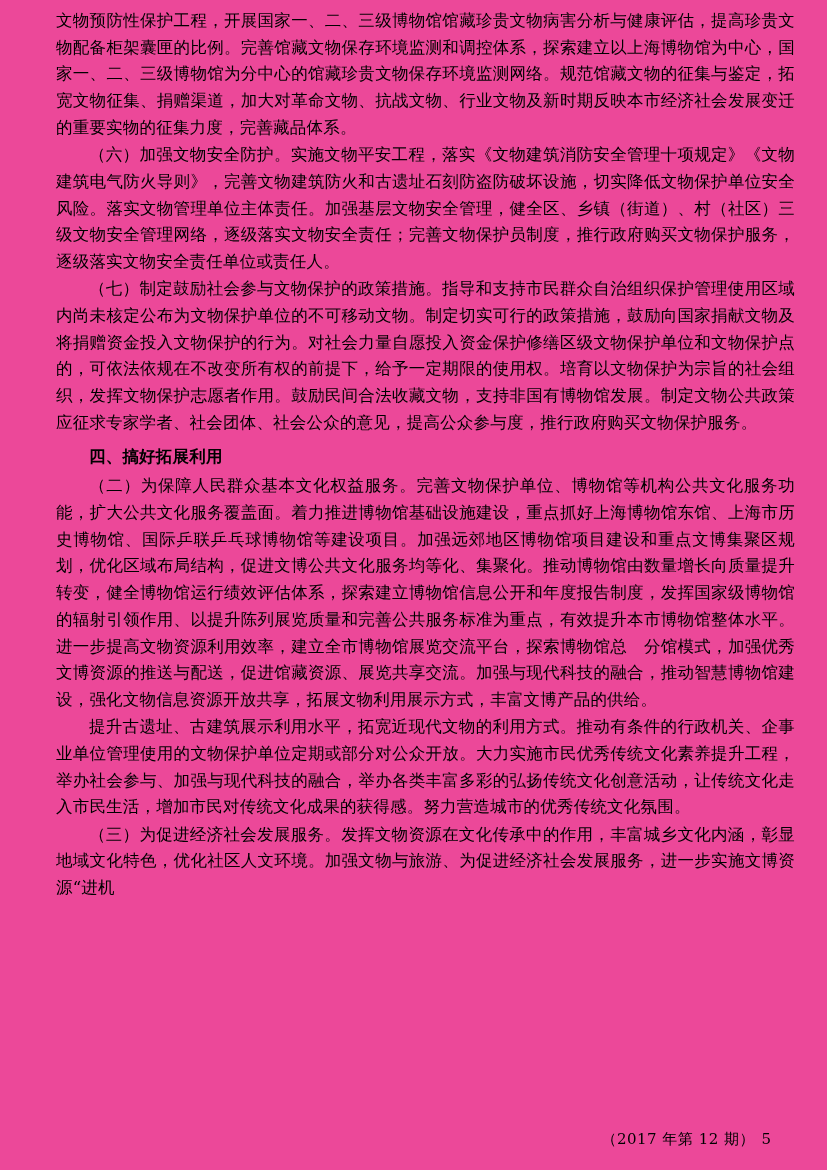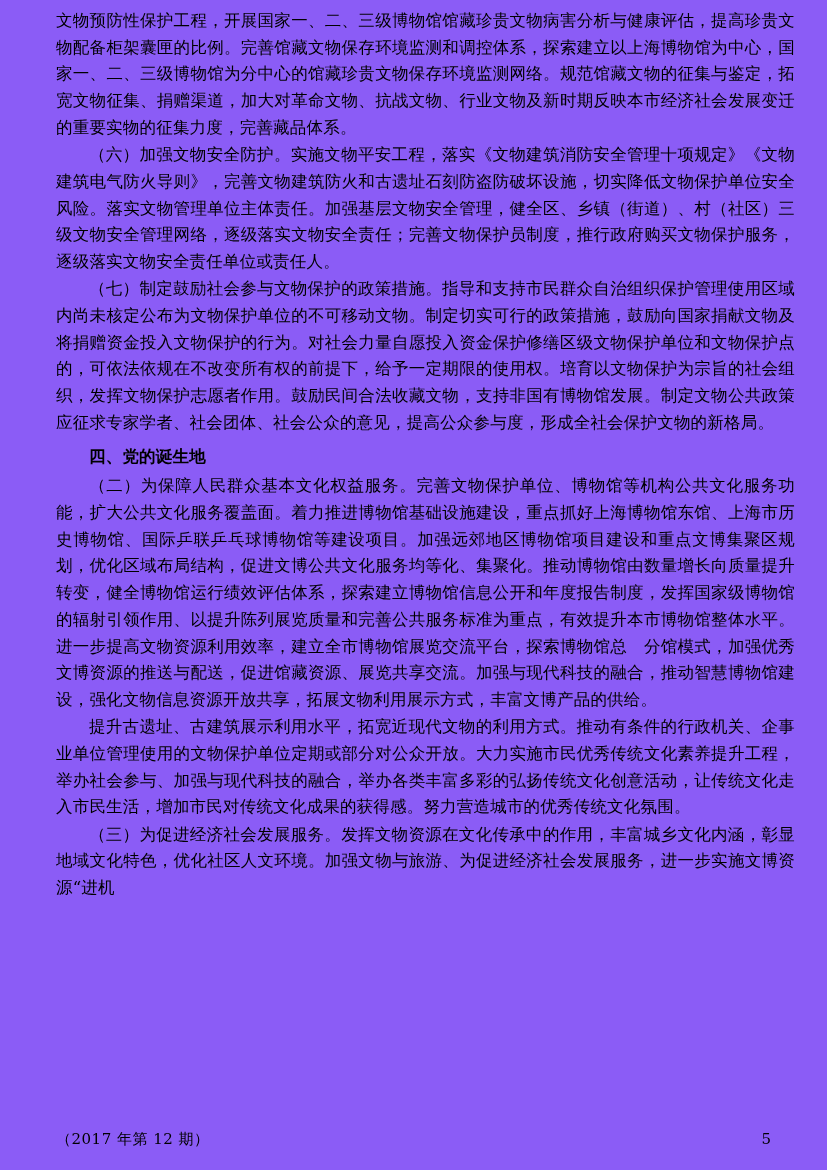--- a/index.html
+++ b/index.html
@@ -4,21 +4,21 @@
 <style>
   html, body {
     margin: 0;
     padding: 0;
     background: #ffffff;
   }
   .page {
     position: relative;
     width: 827px;
     height: 1170px;
-    background: #8b5cf6;
+    background: #ec4899;
     box-sizing: border-box;
     padding: 8px 32px 0 56px;
     font-family: "DejaVu Serif", "Liberation Serif", serif;
     color: #000000;
     overflow: hidden;
   }
   .body-text {
     font-size: 16.5px;
     line-height: 1.62;
     text-align: justify;
@@ -44,39 +44,39 @@
     right: 56px;
     bottom: 16px;
     height: 24px;
     font-size: 15px;
     color: #000;
   }
   .footer .center {
     position: absolute;
     left: 0;
     right: 16px;
-    text-align: left;
+    text-align: right;
     letter-spacing: 0.5px;
   }
   .footer .right {
     position: absolute;
     right: 0;
     top: 0;
     text-align: right;
   }
 </style>
 </head>
 <body>
 
 <div class="page">
   <div class="body-text">
     <p class="noindent">文物预防性保护工程，开展国家一、二、三级博物馆馆藏珍贵文物病害分析与健康评估，提高珍贵文物配备柜架囊匣的比例。完善馆藏文物保存环境监测和调控体系，探索建立以上海博物馆为中心，国家一、二、三级博物馆为分中心的馆藏珍贵文物保存环境监测网络。规范馆藏文物的征集与鉴定，拓宽文物征集、捐赠渠道，加大对革命文物、抗战文物、行业文物及新时期反映本市经济社会发展变迁的重要实物的征集力度，完善藏品体系。</p>
     <p class="para">（六）加强文物安全防护。实施文物平安工程，落实《文物建筑消防安全管理十项规定》《文物建筑电气防火导则》，完善文物建筑防火和古遗址石刻防盗防破坏设施，切实降低文物保护单位安全风险。落实文物管理单位主体责任。加强基层文物安全管理，健全区、乡镇（街道）、村（社区）三级文物安全管理网络，逐级落实文物安全责任；完善文物保护员制度，推行政府购买文物保护服务，逐级落实文物安全责任单位或责任人。</p>
-    <p class="para">（七）制定鼓励社会参与文物保护的政策措施。指导和支持市民群众自治组织保护管理使用区域内尚未核定公布为文物保护单位的不可移动文物。制定切实可行的政策措施，鼓励向国家捐献文物及将捐赠资金投入文物保护的行为。对社会力量自愿投入资金保护修缮区级文物保护单位和文物保护点的，可依法依规在不改变所有权的前提下，给予一定期限的使用权。培育以文物保护为宗旨的社会组织，发挥文物保护志愿者作用。鼓励民间合法收藏文物，支持非国有博物馆发展。制定文物公共政策应征求专家学者、社会团体、社会公众的意见，提高公众参与度，形成全社会保护文物的新格局。</p>
-    <p class="heading">四、党的诞生地</p>
+    <p class="para">（七）制定鼓励社会参与文物保护的政策措施。指导和支持市民群众自治组织保护管理使用区域内尚未核定公布为文物保护单位的不可移动文物。制定切实可行的政策措施，鼓励向国家捐献文物及将捐赠资金投入文物保护的行为。对社会力量自愿投入资金保护修缮区级文物保护单位和文物保护点的，可依法依规在不改变所有权的前提下，给予一定期限的使用权。培育以文物保护为宗旨的社会组织，发挥文物保护志愿者作用。鼓励民间合法收藏文物，支持非国有博物馆发展。制定文物公共政策应征求专家学者、社会团体、社会公众的意见，提高公众参与度，推行政府购买文物保护服务。</p>
+    <p class="heading">四、搞好拓展利用</p>
     <p class="para">（二）为保障人民群众基本文化权益服务。完善文物保护单位、博物馆等机构公共文化服务功能，扩大公共文化服务覆盖面。着力推进博物馆基础设施建设，重点抓好上海博物馆东馆、上海市历史博物馆、国际乒联乒乓球博物馆等建设项目。加强远郊地区博物馆项目建设和重点文博集聚区规划，优化区域布局结构，促进文博公共文化服务均等化、集聚化。推动博物馆由数量增长向质量提升转变，健全博物馆运行绩效评估体系，探索建立博物馆信息公开和年度报告制度，发挥国家级博物馆的辐射引领作用、以提升陈列展览质量和完善公共服务标准为重点，有效提升本市博物馆整体水平。进一步提高文物资源利用效率，建立全市博物馆展览交流平台，探索博物馆总　分馆模式，加强优秀文博资源的推送与配送，促进馆藏资源、展览共享交流。加强与现代科技的融合，推动智慧博物馆建设，强化文物信息资源开放共享，拓展文物利用展示方式，丰富文博产品的供给。</p>
     <p class="para">提升古遗址、古建筑展示利用水平，拓宽近现代文物的利用方式。推动有条件的行政机关、企事业单位管理使用的文物保护单位定期或部分对公众开放。大力实施市民优秀传统文化素养提升工程，举办社会参与、加强与现代科技的融合，举办各类丰富多彩的弘扬传统文化创意活动，让传统文化走入市民生活，增加市民对传统文化成果的获得感。努力营造城市的优秀传统文化氛围。</p>
     <p class="para">（三）为促进经济社会发展服务。发挥文物资源在文化传承中的作用，丰富城乡文化内涵，彰显地域文化特色，优化社区人文环境。加强文物与旅游、为促进经济社会发展服务，进一步实施文博资源“进机</p>
   </div>
 
   <div class="footer">
     <span class="center">（2017 年第 12 期）</span>
     <span class="right">5</span>
   </div>
 </div>

